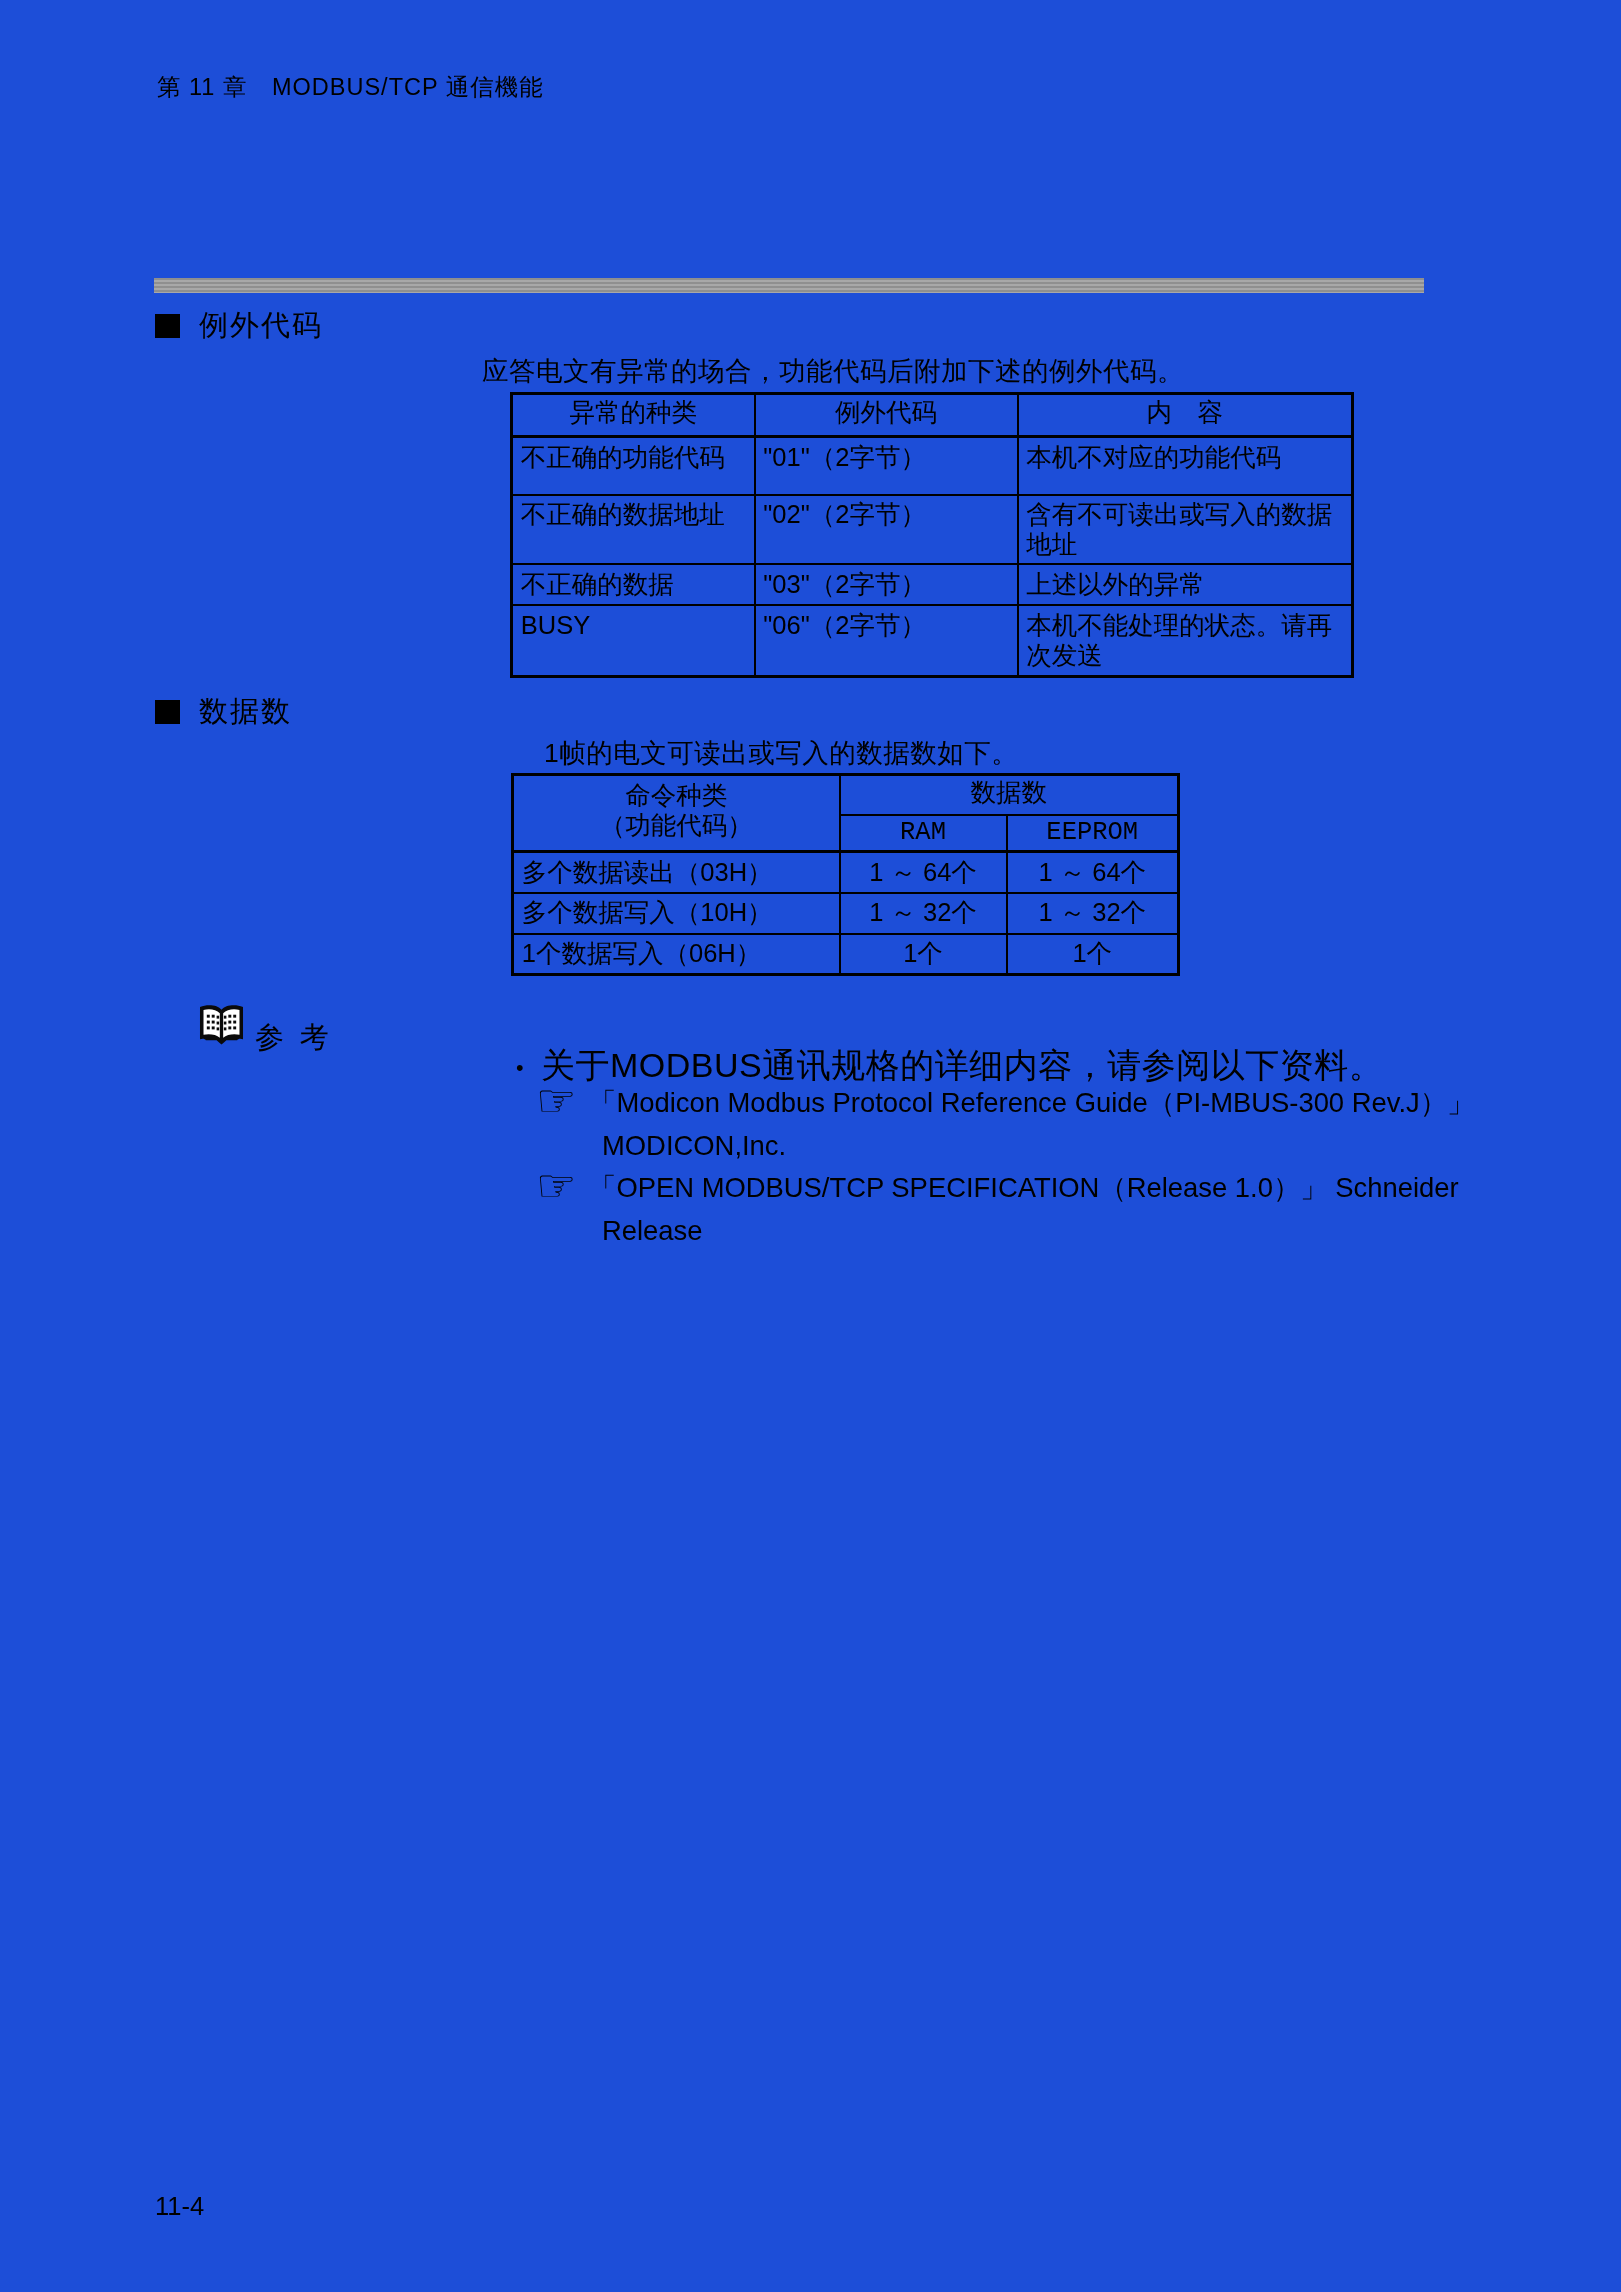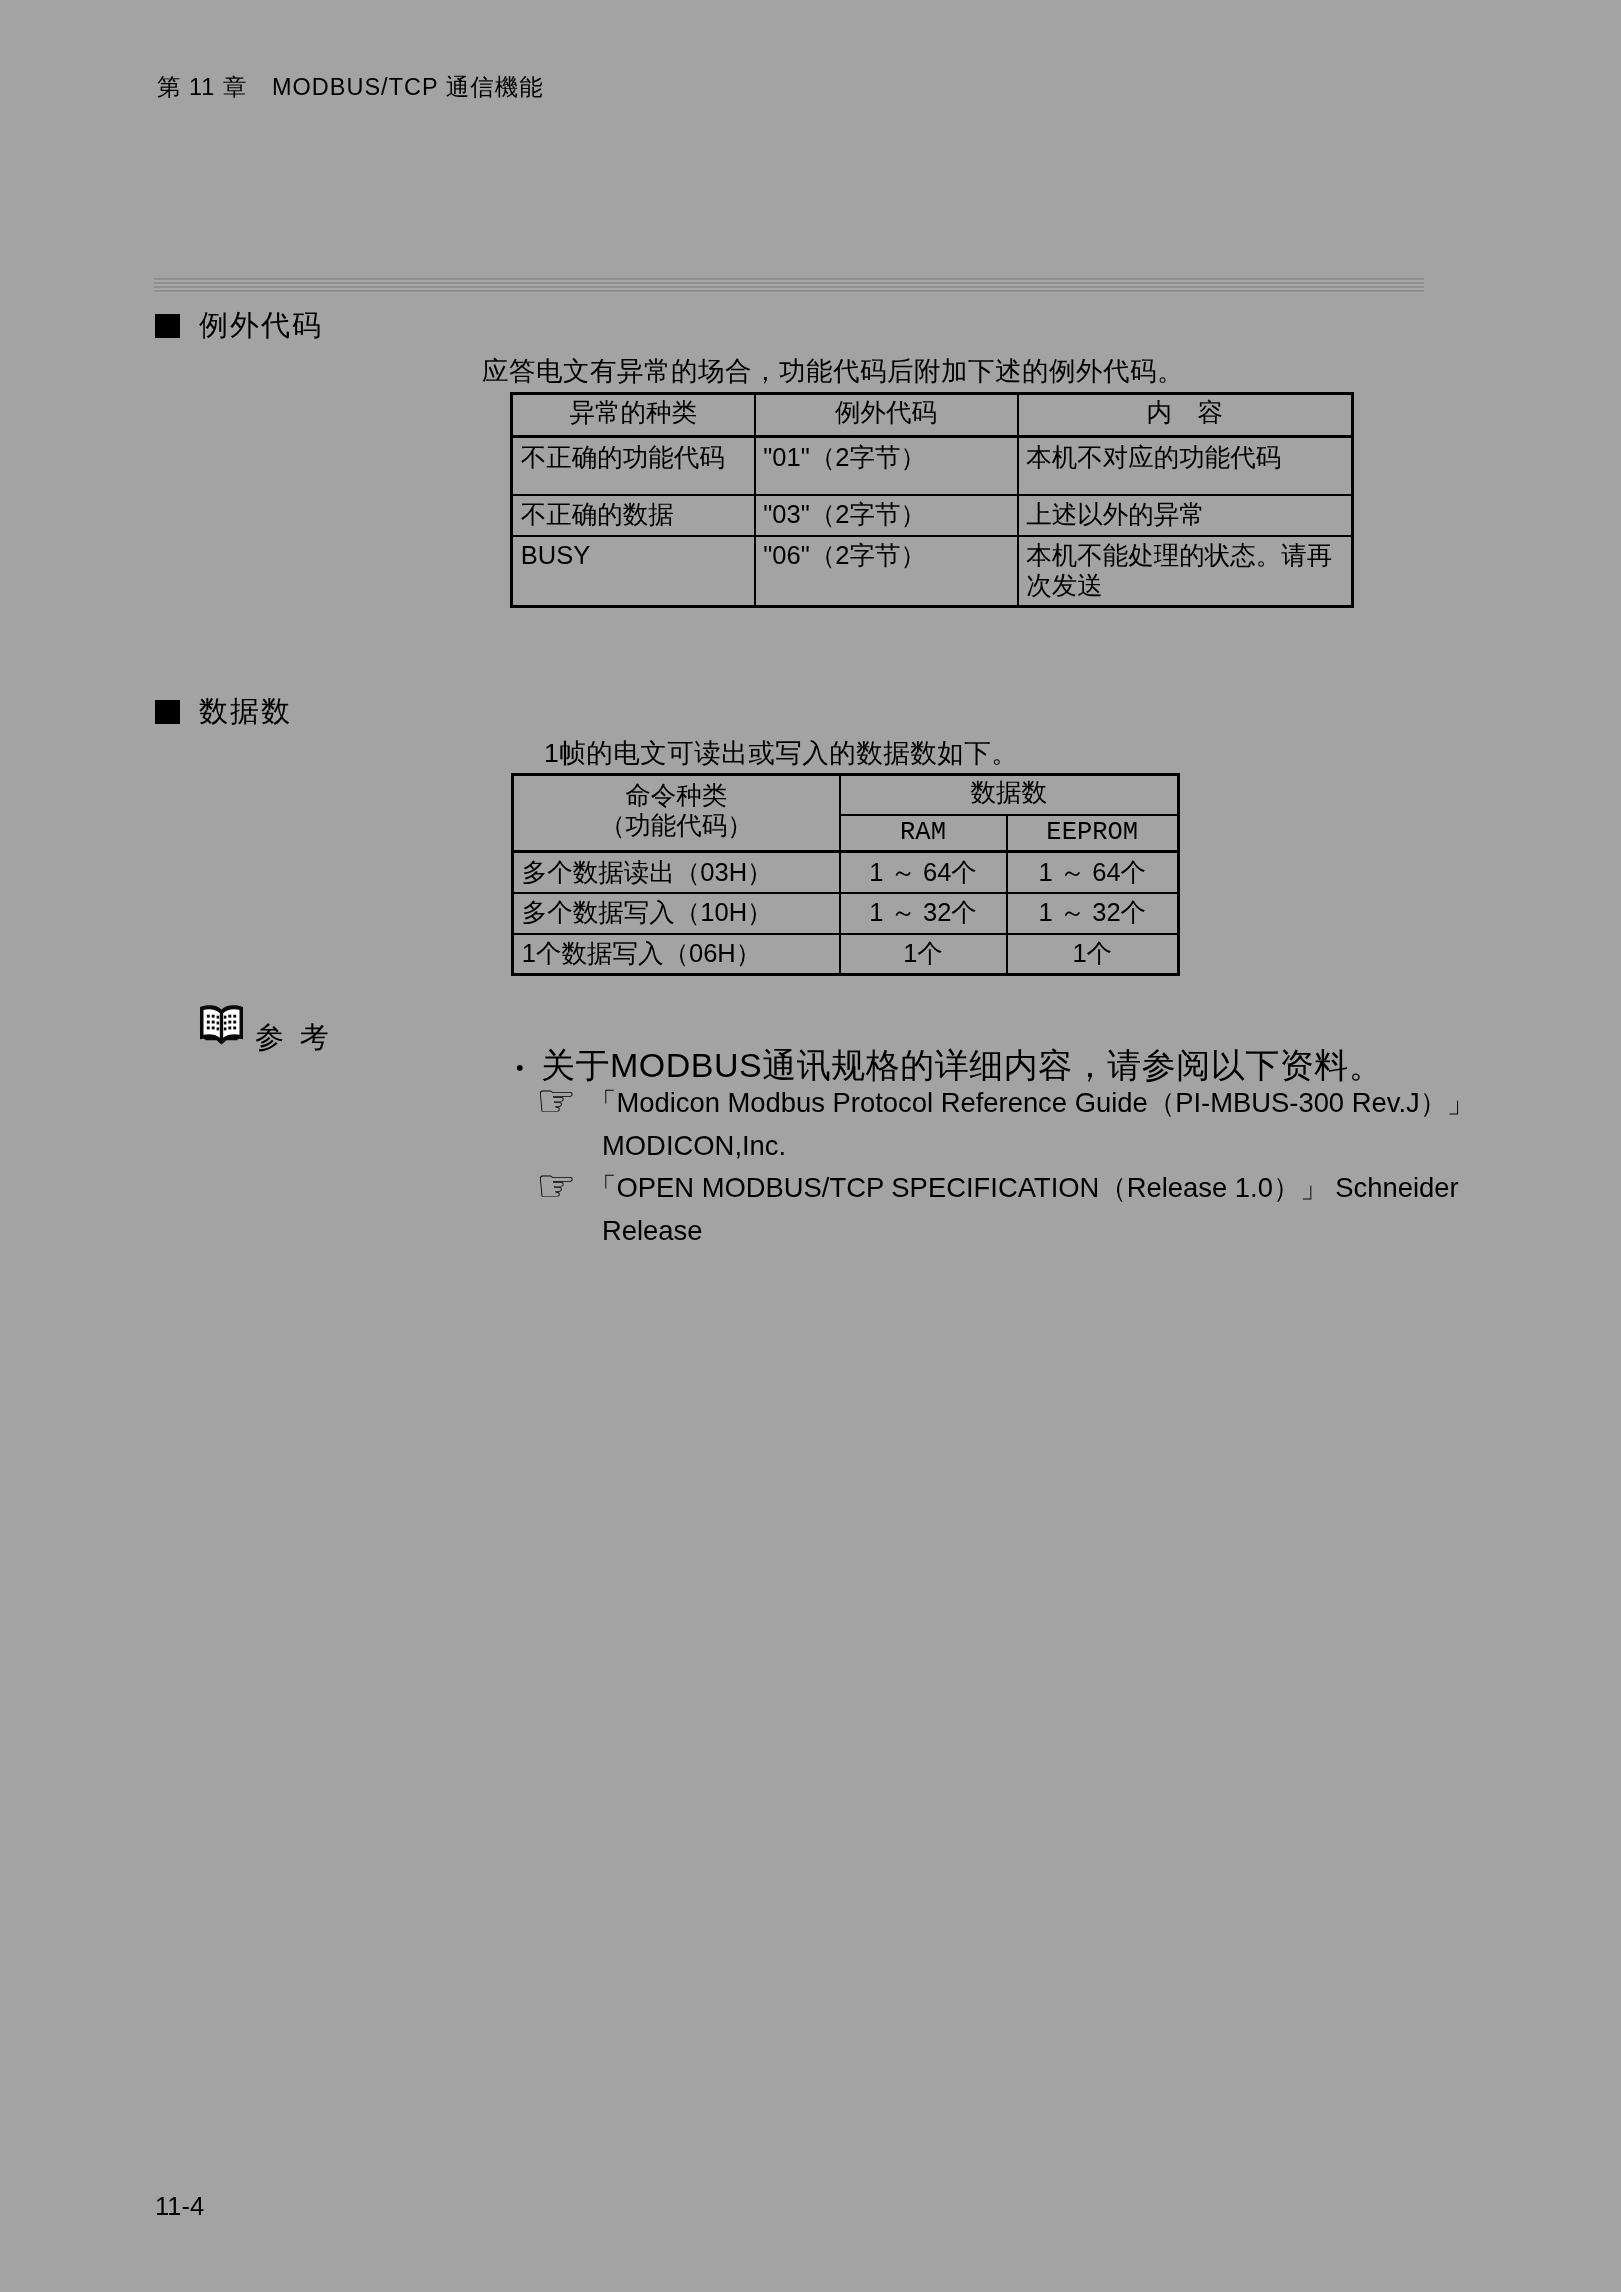--- a/index.html
+++ b/index.html
@@ -4,21 +4,21 @@
 <style>
   html, body {
     margin: 0;
     padding: 0;
     background: #ffffff;
   }
   .page {
     position: relative;
     width: 1621px;
     height: 2293px;
-    background: #a3a3a3;
+    background: #1d4ed8;
     color: #000000;
     font-family: "Liberation Sans", "DejaVu Sans", sans-serif;
     overflow: hidden;
   }
   .abs { position: absolute; }
 
   
   .doc-header {
     left: 157px; top: 74px;
     font-size: 23.5px;
@@ -154,20 +154,25 @@
       <tbody>
           <tr class="header-row" style="height:43px;">
         <th>异常的种类</th>
         <th>例外代码</th>
         <th>内　容</th>
       </tr>
       <tr style="height:58px;">
         <td>不正确的功能代码</td>
         <td>"01"（2字节）</td>
         <td>本机不对应的功能代码</td>
+      </tr>
+      <tr style="height:67px;">
+        <td>不正确的数据地址</td>
+        <td>"02"（2字节）</td>
+        <td>含有不可读出或写入的数据地址</td>
       </tr>
       <tr style="height:41px;">
         <td>不正确的数据</td>
         <td>"03"（2字节）</td>
         <td>上述以外的异常</td>
       </tr>
       <tr style="height:71px;">
         <td>BUSY</td>
         <td>"06"（2字节）</td>
         <td>本机不能处理的状态。请再次发送</td>

